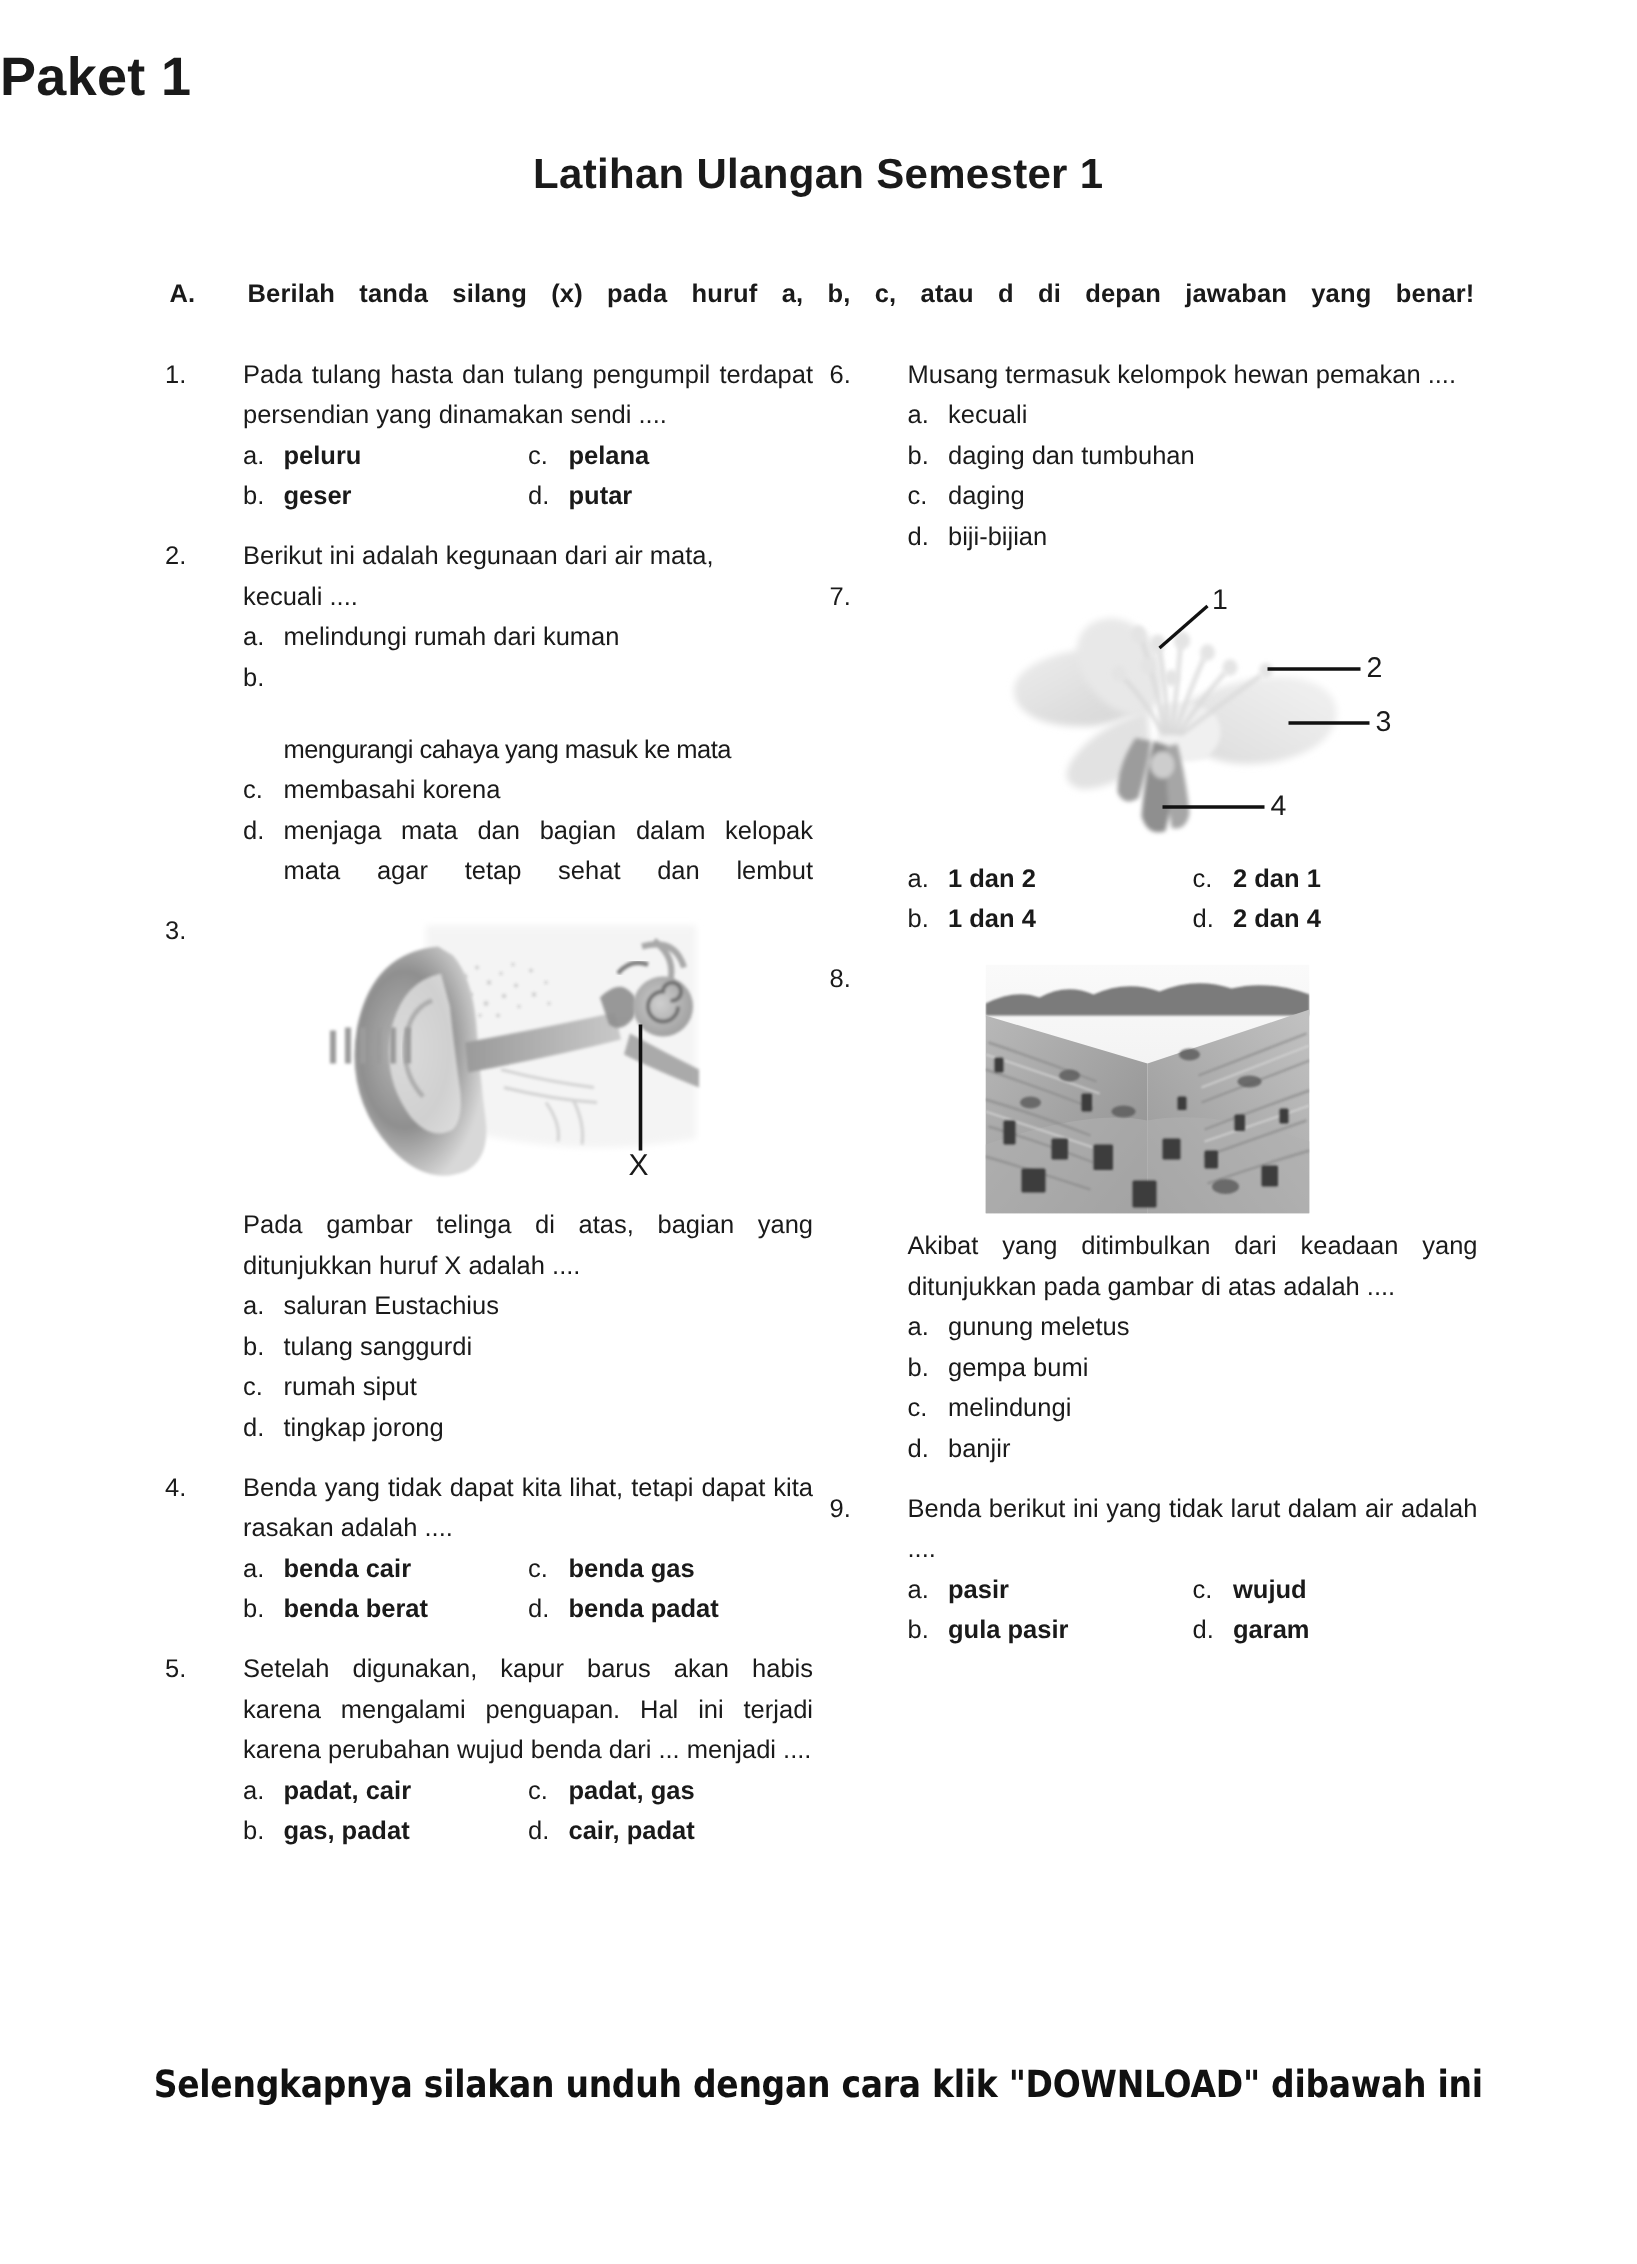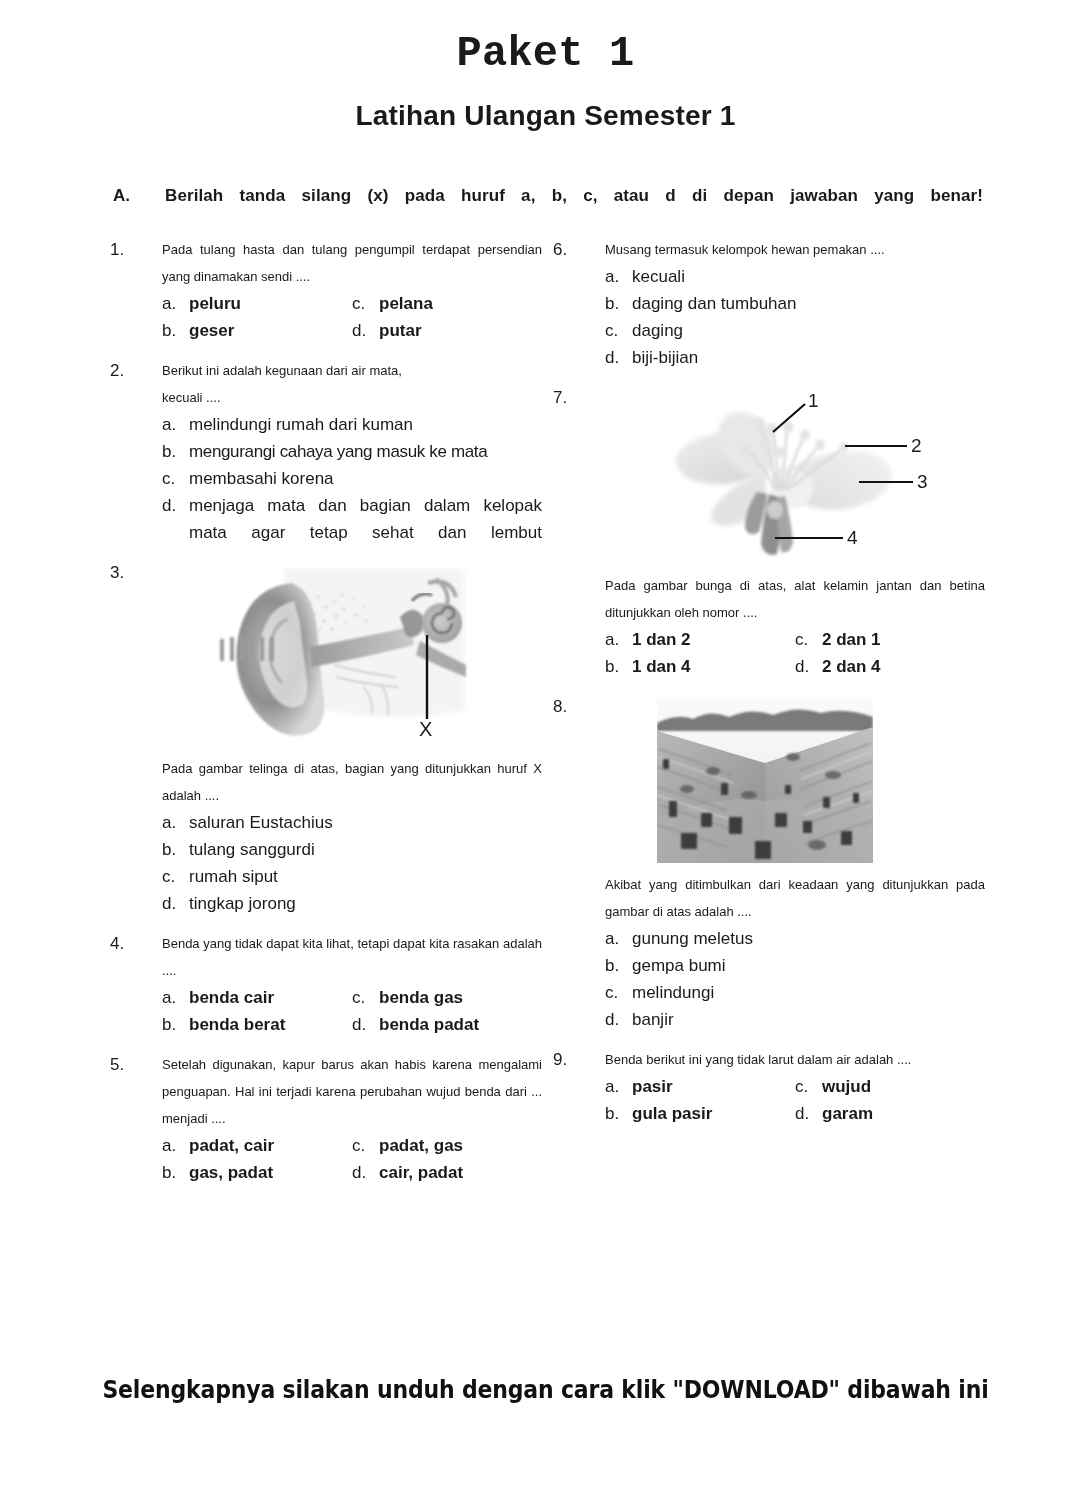--- a/index.html
+++ b/index.html
@@ -18,25 +18,23 @@
   .page {
     position: absolute;
     inset: 0;
   }
 
   
   .title-main {
     position: absolute;
     left: 0; right: 0;
     top: 30px;
-    text-align: center;
-    font-size: 42px;
+    font-size: 36px;
     font-weight: bold;
     letter-spacing: 0.2px;
-    font-family: Liberation Mono, monospace;
   }
   .title-sub {
     position: absolute;
     left: 0; right: 0;
     top: 100px;
     text-align: center;
     font-size: 28px;
     font-weight: bold;
     letter-spacing: 0.2px;
   }
@@ -80,21 +78,21 @@
   .q-num {
     flex: 0 0 52px;
     font-size: 17px;
     line-height: 27px;
   }
   .q-body {
     flex: 1;
     min-width: 0;
   }
   .q-stem {
-    font-size: 13px;
+    font-size: 17px;
     line-height: 27px;
     text-align: justify;
     hyphens: none;
   }
   .q-stem b { font-weight: normal; }
 
   
   .opts-stack .opt {
     display: flex;
     font-size: 17px;
@@ -105,20 +103,21 @@
   }
   .opts-stack .opt .txt {
     flex: 1;
   }
   .opts-stack .opt .txt.justify-all {
     text-align: justify;
     text-align-last: justify;
   }
   .opts-stack .opt .txt.squeeze {
     letter-spacing: -0.35px;
+    margin-top: 48px;
   }
 
   .opts-grid {
     display: grid;
     grid-template-columns: 1fr 1fr;
   }
   .opts-grid .opt {
     display: flex;
     font-size: 17px;
     line-height: 27px;
@@ -497,21 +496,20 @@
               <line x1="200" y1="60" x2="262" y2="60"></line>
               <line x1="214" y1="96" x2="268" y2="96"></line>
               <line x1="130" y1="152" x2="198" y2="152"></line>
             </g>
           </svg>
           <span class="xlabel" style="left:163px; top:5px; font-size:19px;">1</span>
           <span class="xlabel" style="left:266px; top:50px; font-size:19px;">2</span>
           <span class="xlabel" style="left:272px; top:86px; font-size:19px;">3</span>
           <span class="xlabel" style="left:202px; top:142px; font-size:19px;">4</span>
         </div>
-        <div class="q-stem">Pada gambar bunga di atas, alat kelamin jantan dan betina ditunjukkan oleh nomor ....</div>
         <div class="opts-grid">
           <div class="opt">
             <span class="lab">a.</span>
             <span class="txt">1 dan 2</span>
           </div>
           <div class="opt">
             <span class="lab">c.</span>
             <span class="txt">2 dan 1</span>
           </div>
           <div class="opt">

